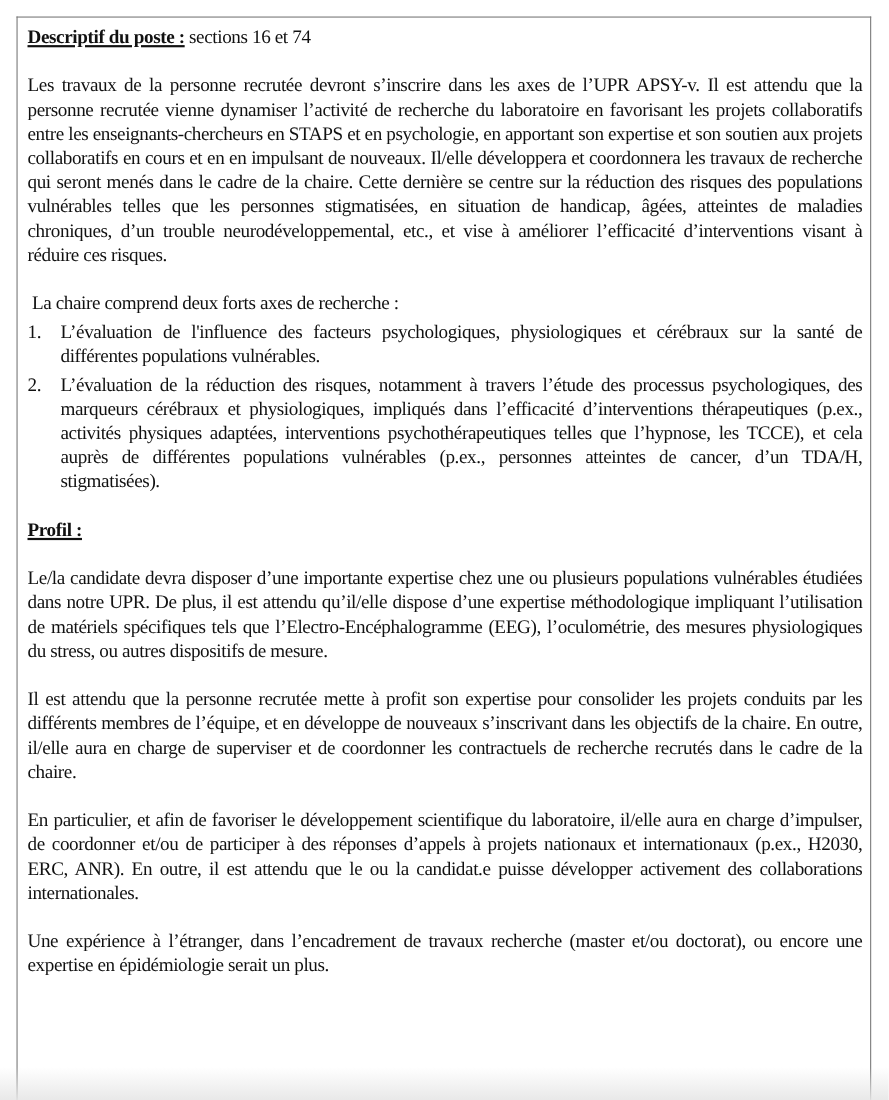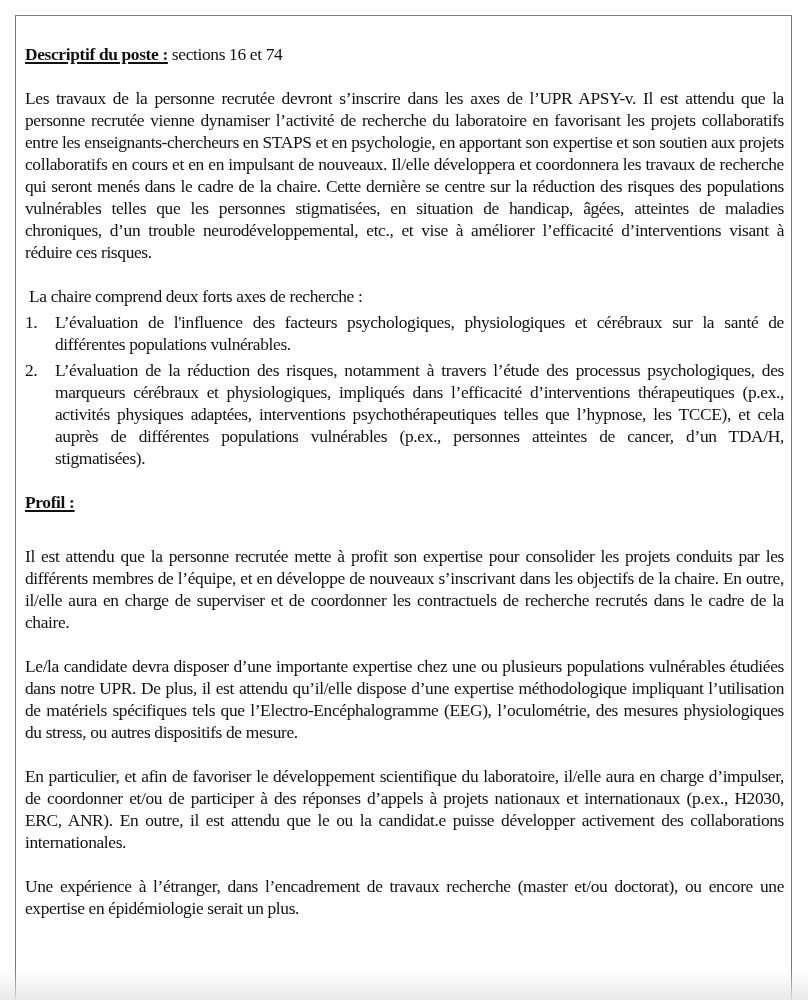--- a/index.html
+++ b/index.html
@@ -20,21 +20,21 @@
       box-sizing: border-box;
       background: #ffffff;
     }
     .bottom-fade {
       position: absolute; left: 0; right: 0; bottom: 0; height: 30px;
       background: linear-gradient(to bottom, rgba(255,255,255,0) 0%, rgba(230,230,230,0.9) 100%);
       pointer-events: none;
     }
     .content {
       position: absolute;
-      left: 25px; top: 43px;
+      left: 25px; top: 22px;
       width: 759px;
       font-size: 17.4px;
       line-height: 22px;
       letter-spacing: -0.35px;
     }
     .heading-line { margin: 0 0 22px 0; }
     .heading-label {
       font-weight: bold;
       text-decoration: underline;
       text-decoration-thickness: 1.5px;
@@ -48,21 +48,21 @@
       list-style: none;
     }
     ol.axes li {
       position: relative;
       text-align: justify;
       margin: 0 0 4px 0;
     }
     ol.axes li .num {
       position: absolute; left: -30px; top: 0;
     }
-    .profil-heading { margin: 0 0 32px 0; }
+    .profil-heading { margin: 0 0 22px 0; }
   </style>
 </head>
 <body>
 
 <div class="page-frame"></div>
 
 <div class="content">
 
   <div class="heading-line">
     <span class="heading-label">Descriptif du poste :</span><span> sections 16 et 74</span>
@@ -80,19 +80,19 @@
     <li>
       <span class="num">2.</span>
       <span>L’évaluation de la réduction des risques, notamment à travers l’étude des processus psychologiques, des marqueurs cérébraux et physiologiques, impliqués dans l’efficacité d’interventions thérapeutiques (p.ex., activités physiques adaptées, interventions psychothérapeutiques telles que l’hypnose, les TCCE), et cela auprès de différentes populations vulnérables (p.ex., personnes atteintes de cancer, d’un TDA/H, stigmatisées).</span>
     </li>
   </ol>
 
   <div class="profil-heading">
     <span class="heading-label">Profil :</span>
   </div>
 
+  <p>Le/la candidate devra disposer d’une importante expertise chez une ou plusieurs populations vulnérables étudiées dans notre UPR.  De plus, il est attendu qu’il/elle dispose d’une expertise méthodologique impliquant l’utilisation de matériels spécifiques tels que l’Electro-Encéphalogramme (EEG), l’oculométrie, des mesures physiologiques du stress, ou autres dispositifs de mesure.</p>
   <p>Il est attendu que la personne recrutée mette à profit son expertise pour consolider les projets conduits par les différents membres de l’équipe, et en développe de nouveaux s’inscrivant dans les objectifs de la chaire. En outre, il/elle aura en charge de superviser et de coordonner les contractuels de recherche recrutés dans le cadre de la chaire.</p>
-  <p>Le/la candidate devra disposer d’une importante expertise chez une ou plusieurs populations vulnérables étudiées dans notre UPR.  De plus, il est attendu qu’il/elle dispose d’une expertise méthodologique impliquant l’utilisation de matériels spécifiques tels que l’Electro-Encéphalogramme (EEG), l’oculométrie, des mesures physiologiques du stress, ou autres dispositifs de mesure.</p>
   <p>En particulier, et afin de favoriser le développement scientifique du laboratoire, il/elle aura en charge d’impulser, de coordonner et/ou de participer à des réponses d’appels à projets nationaux et internationaux (p.ex., H2030, ERC, ANR). En outre, il est attendu que le ou la candidat.e puisse développer activement des collaborations internationales.</p>
   <p>Une expérience à l’étranger, dans l’encadrement de travaux recherche (master et/ou doctorat), ou encore une expertise en épidémiologie serait un plus.</p>
 </div>
 
 <div class="bottom-fade"></div>
 
 </body></html>

